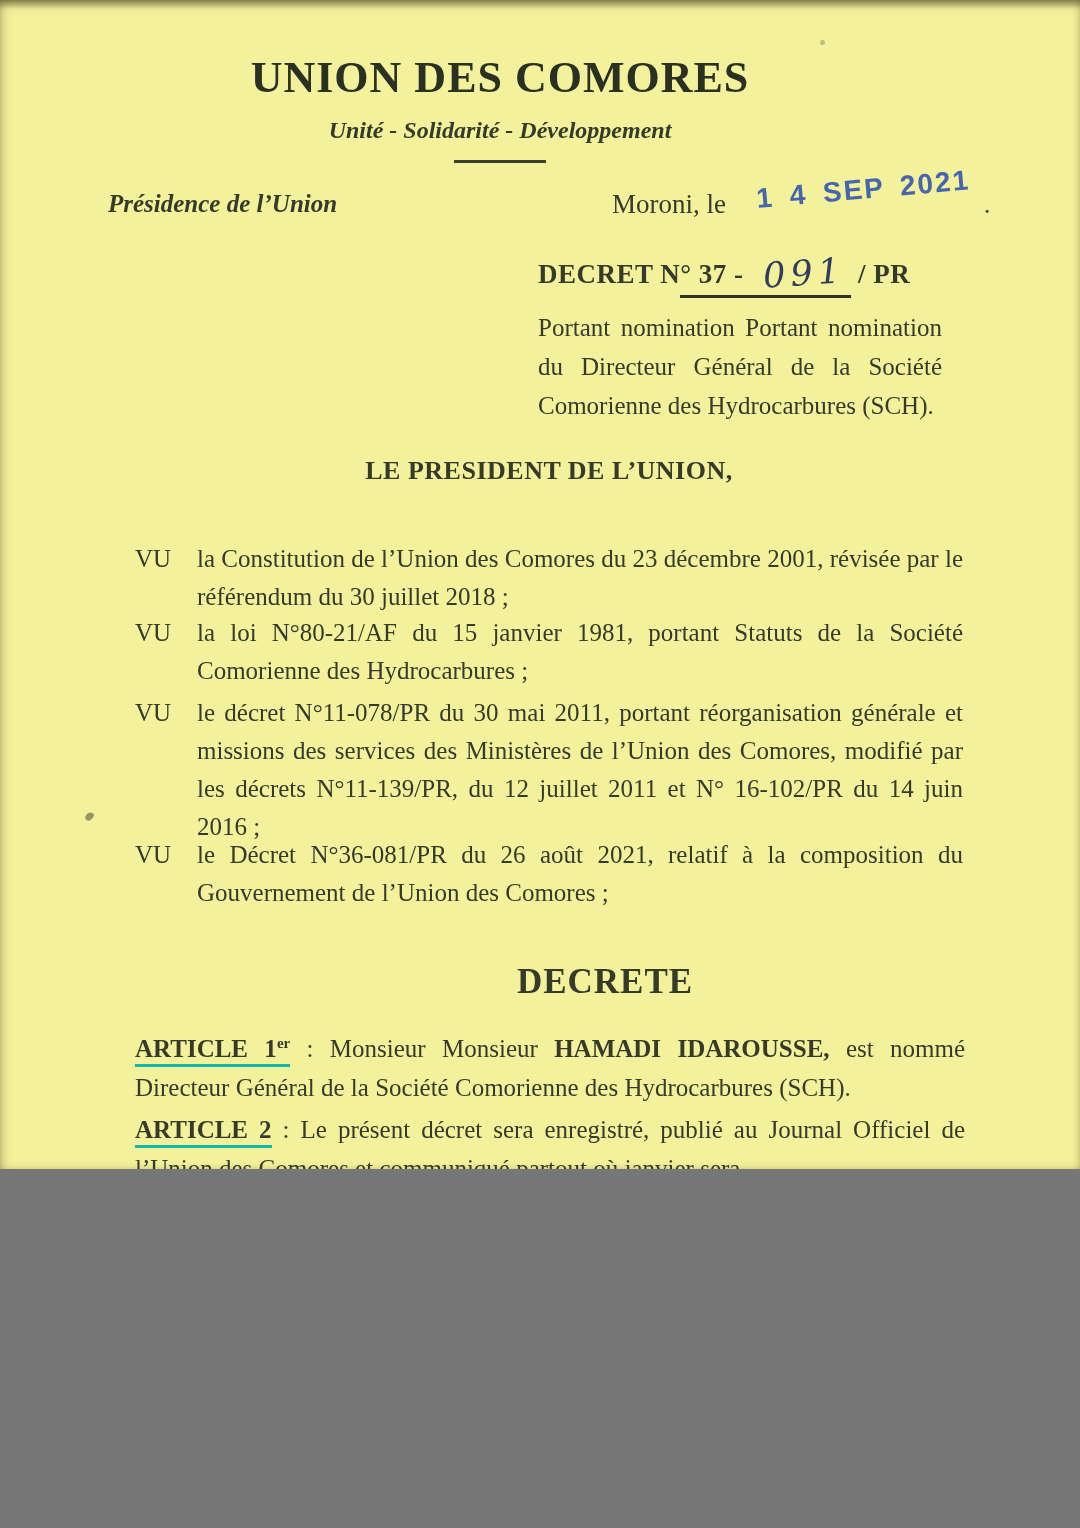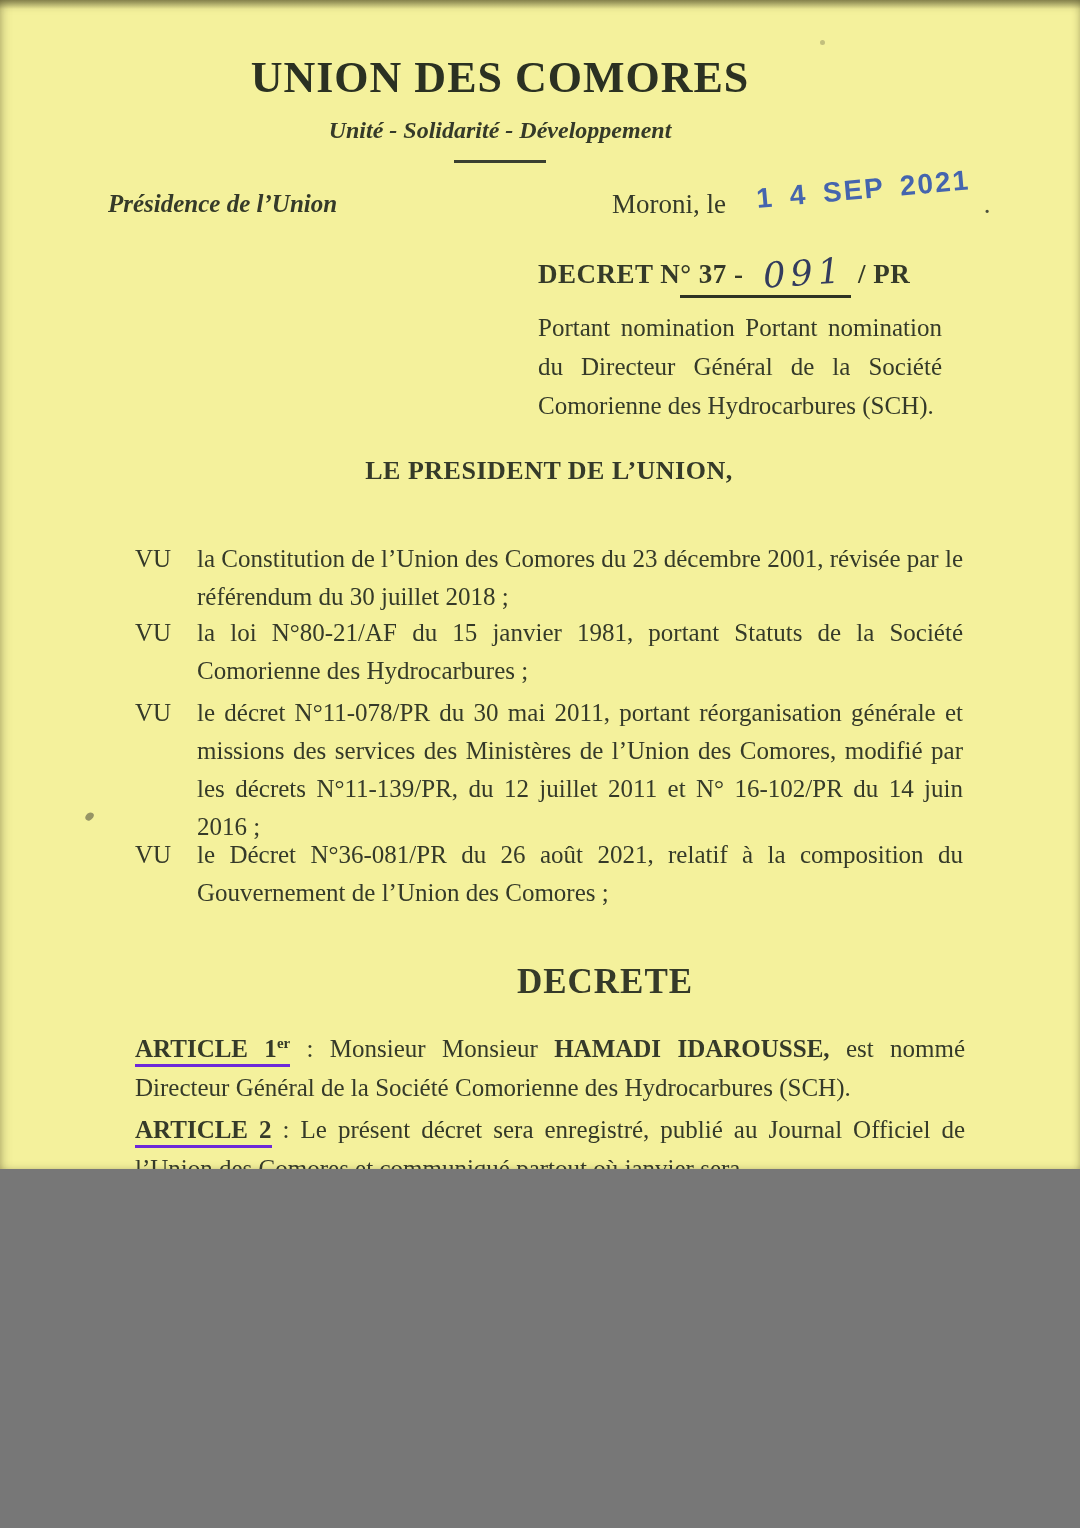--- a/index.html
+++ b/index.html
@@ -52,21 +52,21 @@
   .vu1{top:540px;}.vu2{top:614px;}.vu3{top:694px;}.vu4{top:836px;}
   .vu-label{width:62px;flex:none;font-size:25px;line-height:38px;}
   .vu-text{flex:1;margin:0;font-size:25px;line-height:38px;text-align:justify;}
 
   .decrete{position:absolute;left:191px;top:946px;width:828px;text-align:center;
     font-size:35px;font-weight:bold;letter-spacing:1px;margin-top:16px;}
 
   .article{position:absolute;left:135px;width:830px;margin:0;font-size:25px;
     line-height:39px;text-align:justify;}
   .art1{top:1024px;}.art2{top:1110px;}
-  .art-label{font-weight:bold;border-bottom:3px solid #6d28d9;padding-bottom:2px;}
+  .art-label{font-weight:bold;border-bottom:3px solid #14b8a6;padding-bottom:2px;}
   .art-label sup{font-size:15px;}
   .appointee{font-weight:bold;}
 
   .stamp{position:absolute;left:700px;top:1180px;width:242px;height:242px;
     mix-blend-mode:multiply;opacity:.95;z-index:2;}
   .signature{position:absolute;left:360px;top:1180px;width:690px;height:190px;
     mix-blend-mode:multiply;z-index:3;}
   .signer{position:absolute;left:585px;top:1340px;font-size:27px;font-weight:bold;
     color:#404040;letter-spacing:.5px;z-index:4;}
 

